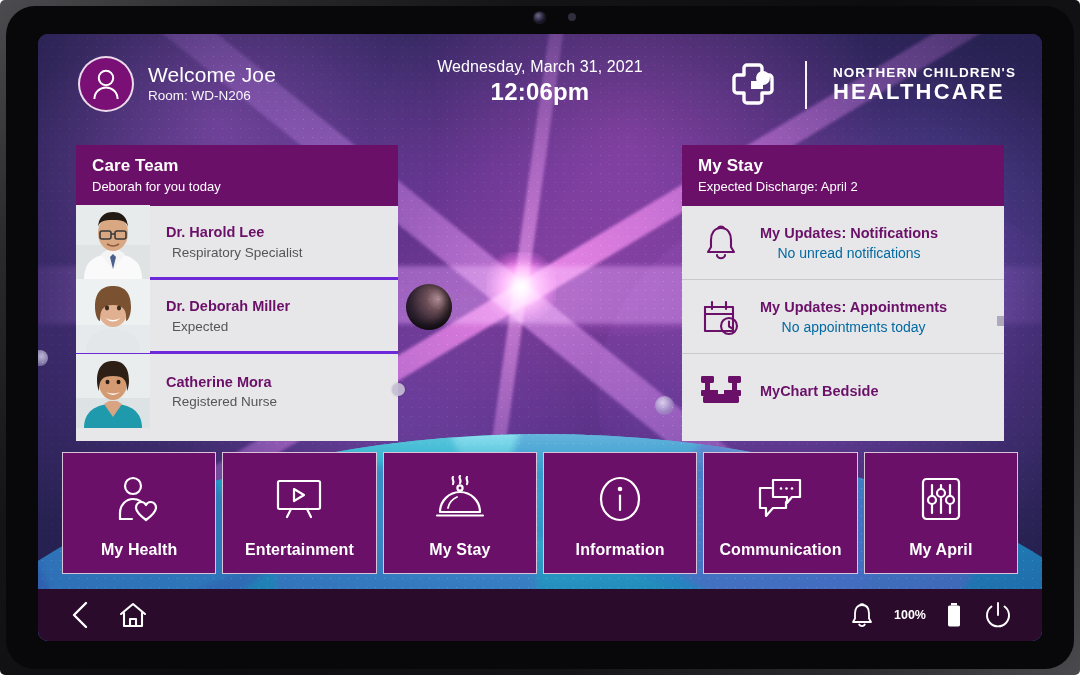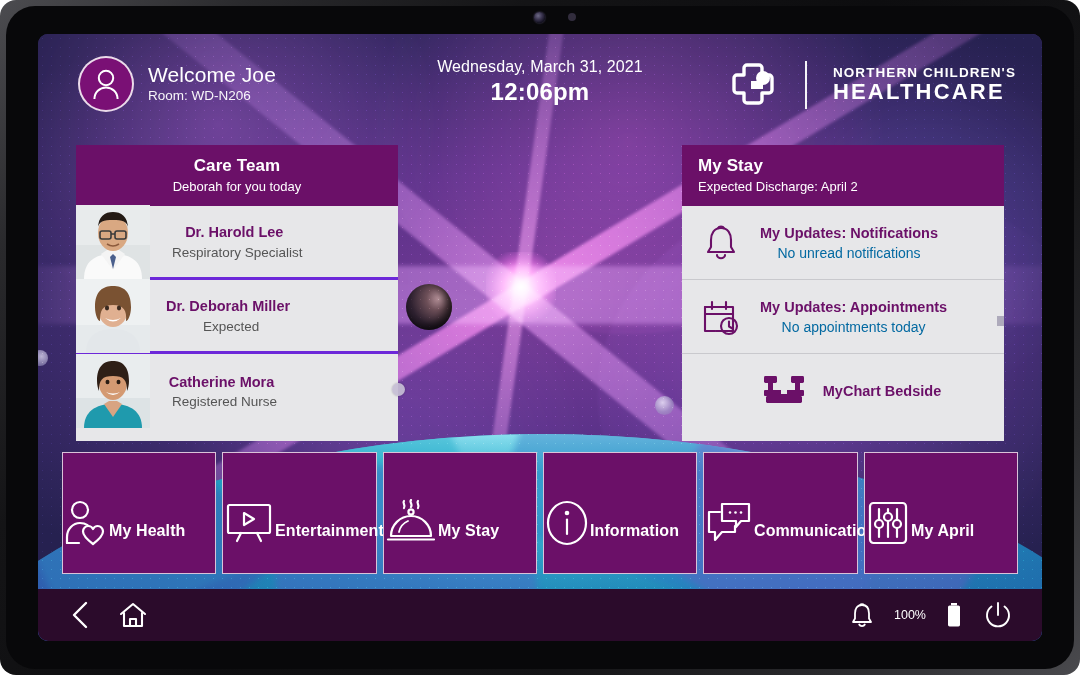--- a/index.html
+++ b/index.html
@@ -7,21 +7,21 @@
     width: 1080px; height: 675px;
     background: #ffffff;
     font-family: "Liberation Sans", sans-serif;
     overflow: hidden;
   }
 
   
   #tablet-frame {
     position: absolute; left: 0; top: 0;
     width: 1080px; height: 675px;
-    border-radius: 16px;
+    border-radius: 5px;
     background:
       linear-gradient(135deg,#4c4c50 0%,#2a2a2d 14%,#141416 30%,#0d0d0f 50%,#141416 70%,#2a2a2d 86%,#4a4a4e 100%);
     padding: 6px;
   }
   #tablet-inner {
     position: absolute; left: 6px; top: 6px;
     width: 1068px; height: 663px;
     border-radius: 29px;
     background: #08080a;
   }
@@ -161,21 +161,21 @@
   #brand-text { color:#fff; text-align:left; }
   #brand-line1 { font-size:13.5px; font-weight:700; letter-spacing:1.1px; }
   #brand-line2 { font-size:22px; font-weight:700; letter-spacing:2.2px; line-height:1.1; }
 
   
   .card {
     position:absolute; width:322px;
     background:#e7e7e9;
     overflow:hidden;
   }
-  #care-team-card { left:38px; top:111px; height:296px;text-align:center; }
+  #care-team-card { left:38px; top:111px; height:296px; }
   #my-stay-card   { left:644px; top:111px; height:296px; }
 
   .card-header {
     background:#6b1068; color:#fff; padding:11px 16px 12px 16px;
   }
   .card-title { font-size:17px; font-weight:700; letter-spacing:.1px; }
   .card-sub   { font-size:13px; font-weight:400; margin-top:3px; }
 
   .card-row {
     display:flex; align-items:center;
@@ -184,21 +184,21 @@
     background:#e7e7e9;
   }
   .card-row:last-child { border-bottom:none; }
 
   .thumb { width:74px; height:74px; flex:0 0 74px; overflow:hidden; position:relative; background:#cfd3d6; }
   .row-text { padding-left:16px; }
   .row-name { font-size:14.5px; font-weight:700; color:#6b1068; line-height:1.3; }
   .row-role { font-size:13.5px; color:#555; margin-top:3px; padding-left:6px; }
 
   .stay-row { display:flex; align-items:center; height:74px; border-bottom:1px solid #c9c9cd; }
-  .stay-row:last-child { border-bottom:none;justify-content:center; }
+  .stay-row:last-child { border-bottom:none; }
   .stay-icon { width:78px; flex:0 0 78px; display:flex; align-items:center; justify-content:center; }
   .stay-text {}
   .stay-title { font-size:14.5px; font-weight:700; color:#6b1068; line-height:1.3; }
   .stay-sub { font-size:14px; color:#0369a1; margin-top:2px;text-align:center; }
 
   #scroll-handle {
     position:absolute; left:354px; top:349px; width:13px; height:13px;
     border-radius:50%; background:rgba(198,190,212,.92);
     box-shadow:0 0 2px rgba(0,0,0,.3);
   }
@@ -206,36 +206,36 @@
     position:absolute; left:959px; top:282px; width:7px; height:10px;
     background:rgba(160,155,175,.8);
   }
 
   
   #tiles { position:absolute; left:24px; top:418px; width:956px; display:flex; gap:6px; }
   .tile {
     width:155px; height:122px;
     background:#6b1068;
     border:1px solid rgba(255,255,255,.75);
-    display:flex; flex-direction:row; align-items:center; justify-content:flex-start;
+    display:flex; flex-direction:column; align-items:center; justify-content:flex-start;
     padding-top:20px;
     color:#fff;
   }
   .tile-icon { height:52px; display:flex; align-items:center; justify-content:center; }
   .tile-label { margin-top:16px; font-size:16px; font-weight:700; letter-spacing:.1px; }
 
   
   #status-bar {
     position:absolute; left:0; bottom:0; width:1004px; height:52px;
     background:#2b0b2b;
     display:flex; align-items:center;
   }
   #sb-left { display:flex; align-items:center; gap:24px; padding-left:30px; }
   #sb-right { margin-left:auto; display:flex; align-items:center; gap:20px; padding-right:28px; }
-  #battery-pct { color:#fff; font-size:12.5px; font-weight:400; }
+  #battery-pct { color:#fff; font-size:12.5px; font-weight:700; }
   .sb-icon { display:flex; align-items:center; justify-content:center; }
 </style>
 </head>
 <body>
 
 <div id="tablet-frame">
   <div id="tablet-inner"></div>
   <div id="camera-dot"></div>
   <div id="sensor-dot"></div>
 

